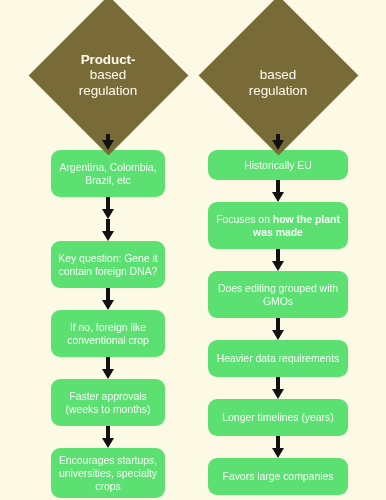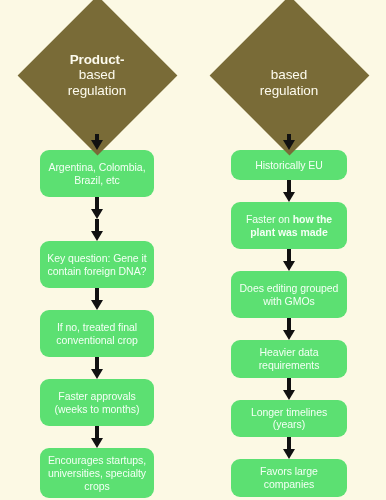--- a/index.html
+++ b/index.html
@@ -15,21 +15,21 @@
   }
   .chart {
     position: relative;
     width: 386px;
     height: 500px;
     background: #fcf9e4;
     display: flex;
     flex-direction: row;
     justify-content: space-between;
     box-sizing: border-box;
-    padding: 0 14px;
+    padding: 0 25px;
   }
   .column {
     width: 166px;
     display: flex;
     flex-direction: column;
     align-items: center;
   }
   
   .diamond-wrap {
     width: 160px;
@@ -104,21 +104,21 @@
     line-height: 1.22;
     text-align: center;
     display: flex;
     align-items: center;
     justify-content: center;
     box-sizing: border-box;
     padding: 6px 7px;
     letter-spacing: -0.05px;
   }
   .column.right .node {
-    width: 116px;
+    width: 140px;
   }
   .node.lines-1 { min-height: 30px; }
   .node.lines-2 { min-height: 37px; }
   .node.lines-3 { min-height: 47px; }
   .node .b {
     font-weight: bold;
   }
 </style>
 </head>
 <body>
@@ -154,21 +154,21 @@
       <div class="head"></div>
     </div>
 
     <div class="node lines-3">Key question: Gene it contain foreign DNA?</div>
 
     <div class="arrow">
       <div class="shaft"></div>
       <div class="head"></div>
     </div>
 
-    <div class="node lines-3">If no, treated final conventional crop</div>
+    <div class="node lines-3">If no, foreign like conventional crop</div>
 
     <div class="arrow">
       <div class="shaft"></div>
       <div class="head"></div>
     </div>
 
     <div class="node lines-3">Faster approvals (weeks to months)</div>
 
     <div class="arrow">
       <div class="shaft"></div>
@@ -196,21 +196,21 @@
     </div>
 
     <div class="node lines-1">Historically EU</div>
 
     <div class="arrow">
       <div class="shaft"></div>
       <div class="head"></div>
     </div>
 
     <div class="node lines-3">
-      <span><span>Faster on </span><span class="b">how the plant was made</span></span>
+      <span><span>Focuses on </span><span class="b">how the plant was made</span></span>
     </div>
 
     <div class="arrow">
       <div class="shaft"></div>
       <div class="head"></div>
     </div>
 
     <div class="node lines-3">Does editing grouped with GMOs</div>
 
     <div class="arrow">

